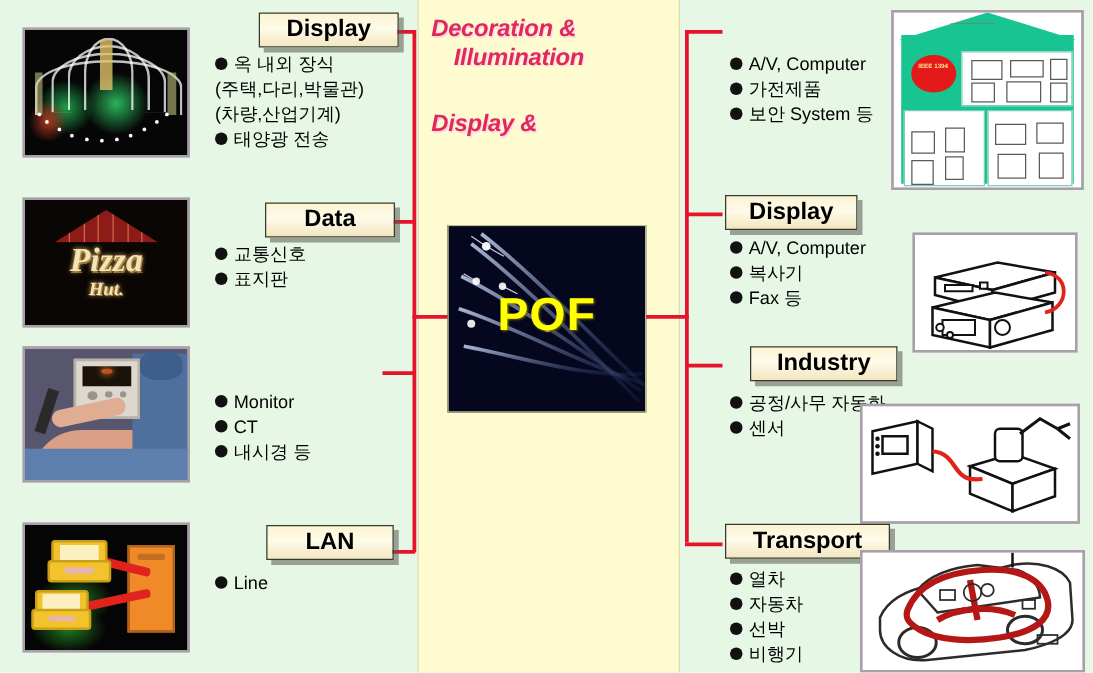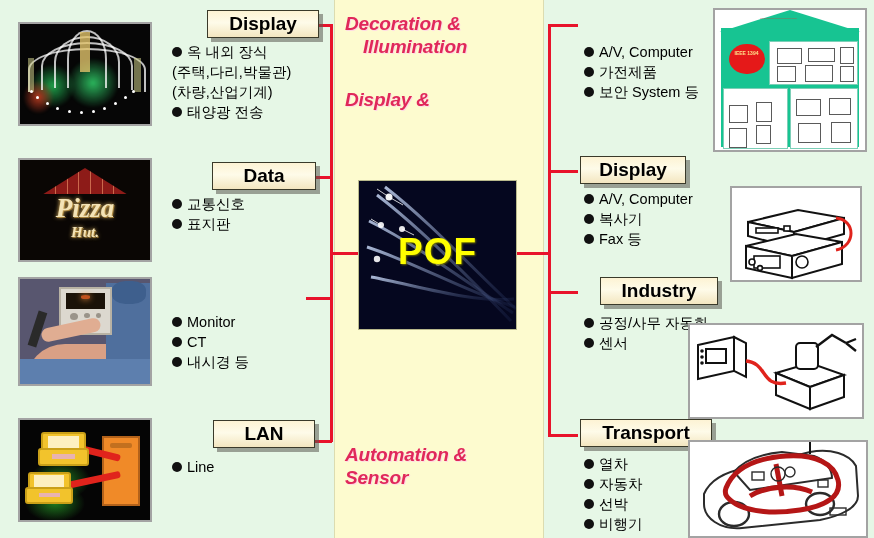--- a/index.html
+++ b/index.html
@@ -165,24 +165,20 @@
 
 <div id="stage">
 
   <div id="center-panel">
     <div class="cat-text" id="cat-1">
       <span>Decoration &amp;</span><br>
       <span style="padding-left:18px">Illumination</span>
     </div>
     <div class="cat-text" id="cat-2">
       <span>Display &amp;</span><br>
-    </div>
-    <div class="cat-text" id="cat-4">
-      <span>Automation &amp;</span><br>
-      <span>Sensor</span>
     </div>
   </div>
 
   <div class="wire v" style="left:330px;top:24px;height:418px;"></div>
   <div class="wire h" style="left:306px;top:24px;width:26px;"></div>
   <div class="wire h" style="left:306px;top:176px;width:26px;"></div>
   <div class="wire h" style="left:306px;top:297px;width:26px;"></div>
   <div class="wire h" style="left:306px;top:440px;width:26px;"></div>
   <div class="wire h" style="left:330px;top:252px;width:30px;"></div>
 

